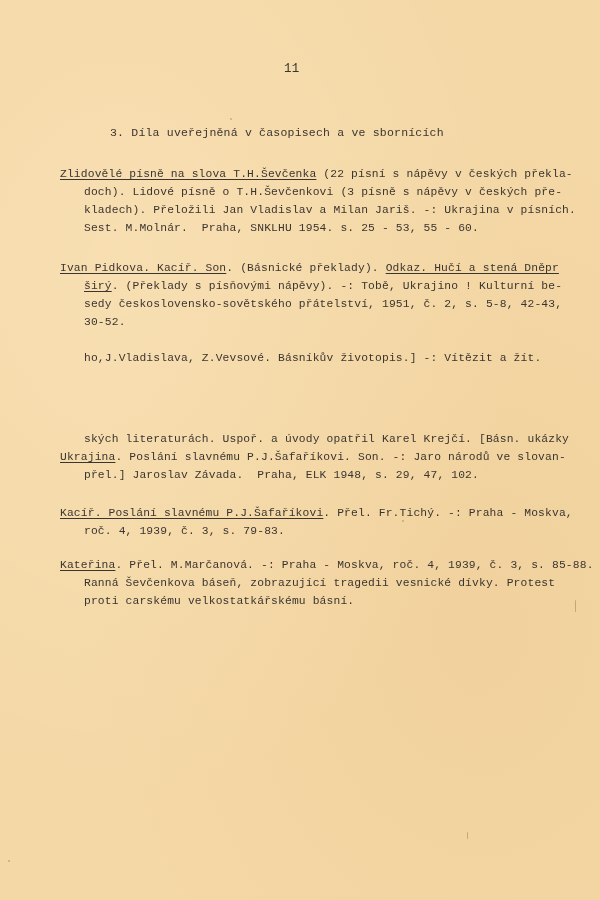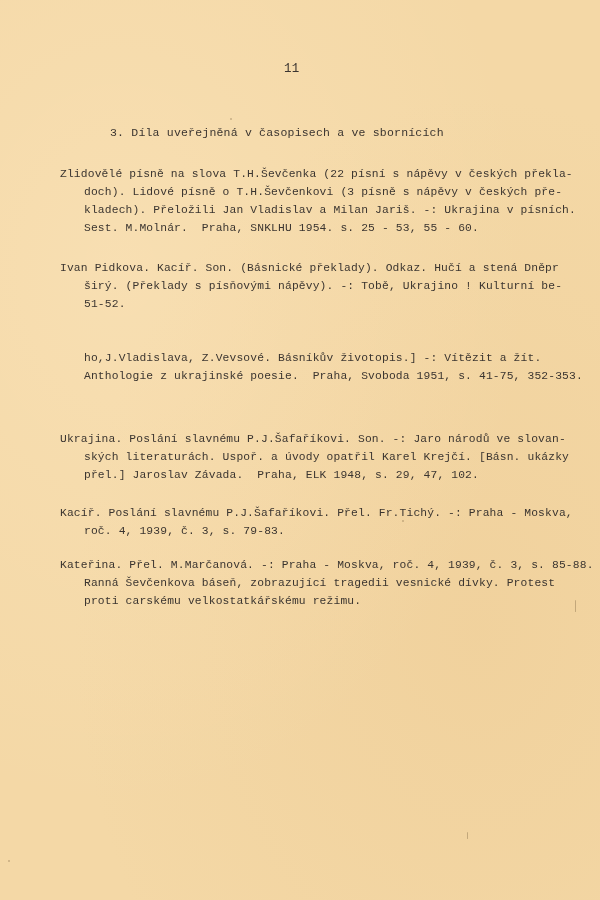--- a/index.html
+++ b/index.html
@@ -21,21 +21,21 @@
     .section-heading {
       position: absolute; left: 110px; top: 126px;
       font-size: 11.5px; letter-spacing: 0.2px; white-space: pre;
     }
     .entry {
       position: absolute; left: 60px; width: 520px;
       font-size: 11.3px; line-height: 18px; letter-spacing: 0.15px;
     }
     .entry .line { white-space: pre; display: block; }
     .entry .line.indent { padding-left: 24px; }
-    .u { text-underline-offset: 2px; text-decoration-thickness: 1px; }
+    .u { text-decoration: underline; text-underline-offset: 2px; text-decoration-thickness: 1px; }
     .speck { position: absolute; width: 2px; height: 2px; background: rgba(110,85,55,0.35); border-radius: 1px; }
   </style>
 </head>
 <body>
 
 <div class="page">
 
   <div class="page-number">11</div>
 
   <div class="section-heading">3. Díla uveřejněná v časopisech a ve sbornících</div>
@@ -43,43 +43,43 @@
   <div class="entry" style="top:165px">
     <span class="line"><span class="u">Zlidovělé písně na slova T.H.Ševčenka</span><span> (22 písní s nápěvy v českých překla-</span></span>
     <span class="line indent">doch). Lidové písně o T.H.Ševčenkovi (3 písně s nápěvy v českých pře-</span>
     <span class="line indent">kladech). Přeložili Jan Vladislav a Milan Jariš. -: Ukrajina v písních.</span>
     <span class="line indent">Sest. M.Molnár.  Praha, SNKLHU 1954. s. 25 - 53, 55 - 60.</span>
   </div>
 
   <div class="entry" style="top:259px">
     <span class="line"><span class="u">Ivan Pidkova. Kacíř. Son</span><span>. (Básnické překlady). </span><span class="u">Odkaz. Hučí a stená Dněpr</span></span>
     <span class="line indent"><span class="u">širý</span><span>. (Překlady s písňovými nápěvy). -: Tobě, Ukrajino ! Kulturní be-</span></span>
-    <span class="line indent">51-52.</span>
+    <span class="line indent">sedy československo-sovětského přátelství, 1951, č. 2, s. 5-8, 42-43,</span>
+    <span class="line indent">30-52.</span>
   </div>
 
   <div class="entry" style="top:349px">
     <span class="line indent">ho,J.Vladislava, Z.Vevsové. Básníkův životopis.] -: Vítězit a žít.</span>
-    <span class="line indent">Anthologie z ukrajinské poesie.  Praha, Svoboda 1951, s. 41-75, 352-353.</span>
   </div>
 
   <div class="entry" style="top:430px">
+    <span class="line indent">ských literaturách. Uspoř. a úvody opatřil Karel Krejčí. [Básn. ukázky</span>
     <span class="line"><span class="u">Ukrajina</span><span>. Poslání slavnému P.J.Šafaříkovi. Son. -: Jaro národů ve slovan-</span></span>
-    <span class="line indent">ských literaturách. Uspoř. a úvody opatřil Karel Krejčí. [Básn. ukázky</span>
     <span class="line indent">přel.] Jaroslav Závada.  Praha, ELK 1948, s. 29, 47, 102.</span>
   </div>
 
   <div class="entry" style="top:504px">
     <span class="line"><span class="u">Kacíř. Poslání slavnému P.J.Šafaříkovi</span><span>. Přel. Fr.Tichý. -: Praha - Moskva,</span></span>
     <span class="line indent">roč. 4, 1939, č. 3, s. 79-83.</span>
   </div>
 
   <div class="entry" style="top:556px">
     <span class="line"><span class="u">Kateřina</span><span>. Přel. M.Marčanová. -: Praha - Moskva, roč. 4, 1939, č. 3, s. 85-88.</span></span>
     <span class="line indent">Ranná Ševčenkova báseň, zobrazující tragedii vesnické dívky. Protest</span>
-    <span class="line indent">proti carskému velkostatkářskému režimu.</span>
+    <span class="line indent">proti carskému velkostatkářskému básní.</span>
   </div>
 
 
   <div class="speck" style="left:8px;top:860px"></div>
   <div class="speck" style="left:467px;top:832px;width:1px;height:7px"></div>
   <div class="speck" style="left:230px;top:118px"></div>
   <div class="speck" style="left:402px;top:520px"></div>
   <div class="speck" style="left:575px;top:600px;width:1px;height:12px"></div>
 </div>
 

